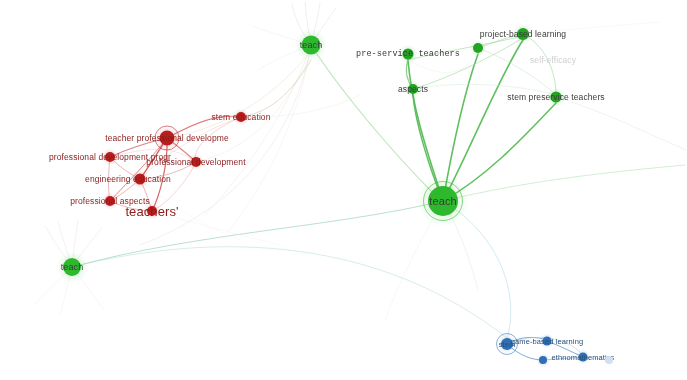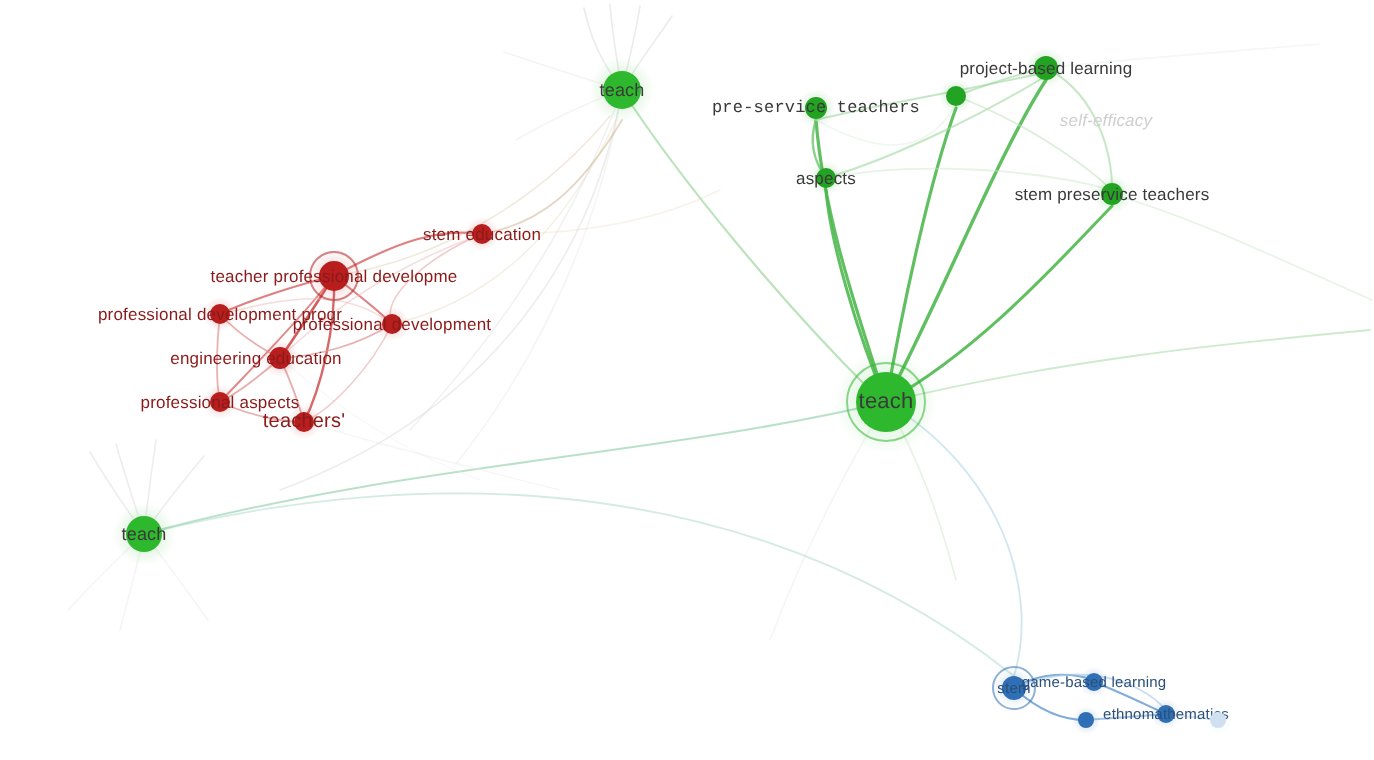--- a/index.html
+++ b/index.html
@@ -145,21 +145,21 @@
       <div class="node-dot" style="left: 408px; top: 54px; width: 11px; height: 11px; background: rgb(34, 163, 34);"></div>
       <div class="node-label" style="left: 408px; top: 54px; font-size: 8.5px; color: rgb(58, 58, 58); font-family: Liberation Mono, monospace;">pre-service teachers</div>
       <div class="node-dot" style="left: 523px; top: 34px; width: 20.4px; height: 20.4px; background: radial-gradient(circle, rgba(34, 163, 34, 0.333) 0%, rgba(34, 163, 34, 0.094) 45%, rgba(34, 163, 34, 0) 72%);"></div>
       <div class="node-dot" style="left: 523px; top: 34px; width: 12px; height: 12px; background: rgb(34, 163, 34);"></div>
       <div class="node-label" style="left: 523px; top: 34px; font-size: 8.5px; color: rgb(58, 58, 58);">project-based learning</div>
       <div class="node-dot" style="left: 478px; top: 48px; width: 17px; height: 17px; background: radial-gradient(circle, rgba(34, 163, 34, 0.333) 0%, rgba(34, 163, 34, 0.094) 45%, rgba(34, 163, 34, 0) 72%);"></div>
       <div class="node-dot" style="left: 478px; top: 48px; width: 10px; height: 10px; background: rgb(34, 163, 34);"></div>
       <div class="node-dot" style="left: 413px; top: 89px; width: 17px; height: 17px; background: radial-gradient(circle, rgba(34, 163, 34, 0.333) 0%, rgba(34, 163, 34, 0.094) 45%, rgba(34, 163, 34, 0) 72%);"></div>
       <div class="node-dot" style="left: 413px; top: 89px; width: 10px; height: 10px; background: rgb(34, 163, 34);"></div>
       <div class="node-label" style="left: 413px; top: 89px; font-size: 8.5px; color: rgb(58, 58, 58);">aspects</div>
-      <div class="node-label" style="left: 553px; top: 60px; font-size: 8.5px; color: rgb(207, 207, 207); font-style: italic;">self-efficacy</div>
+      <div class="node-label" style="left: 553px; top: 60px; font-size: 8.5px; color: rgb(207, 207, 207);">self-efficacy</div>
       <div class="node-dot" style="left: 556px; top: 97px; width: 18.7px; height: 18.7px; background: radial-gradient(circle, rgba(34, 163, 34, 0.333) 0%, rgba(34, 163, 34, 0.094) 45%, rgba(34, 163, 34, 0) 72%);"></div>
       <div class="node-dot" style="left: 556px; top: 97px; width: 11px; height: 11px; background: rgb(34, 163, 34);"></div>
       <div class="node-label" style="left: 556px; top: 97px; font-size: 8.5px; color: rgb(58, 58, 58);">stem preservice teachers</div>
       <div class="node-dot" style="left: 167px; top: 138px; width: 25.5px; height: 25.5px; background: radial-gradient(circle, rgba(184, 30, 30, 0.333) 0%, rgba(184, 30, 30, 0.094) 45%, rgba(184, 30, 30, 0) 72%);"></div>
       <div class="node-dot" style="left: 167px; top: 138px; width: 15px; height: 15px; background: rgb(184, 30, 30);"></div>
       <div class="node-ring" style="left: 167px; top: 138px; width: 23px; height: 23px; border: 1.4px solid rgb(184, 30, 30); opacity: 0.55;"></div>
       <div class="node-label" style="left: 167px; top: 138px; font-size: 8.5px; color: rgb(139, 26, 26);">teacher professional developme</div>
       <div class="node-dot" style="left: 241px; top: 117px; width: 17px; height: 17px; background: radial-gradient(circle, rgba(184, 30, 30, 0.333) 0%, rgba(184, 30, 30, 0.094) 45%, rgba(184, 30, 30, 0) 72%);"></div>
       <div class="node-dot" style="left: 241px; top: 117px; width: 10px; height: 10px; background: rgb(184, 30, 30);"></div>
       <div class="node-label" style="left: 241px; top: 117px; font-size: 8.5px; color: rgb(139, 26, 26);">stem education</div>
@@ -170,21 +170,21 @@
       <div class="node-dot" style="left: 196px; top: 162px; width: 10px; height: 10px; background: rgb(184, 30, 30);"></div>
       <div class="node-label" style="left: 196px; top: 162px; font-size: 8.5px; color: rgb(139, 26, 26);">professional development</div>
       <div class="node-dot" style="left: 140px; top: 179px; width: 18.7px; height: 18.7px; background: radial-gradient(circle, rgba(184, 30, 30, 0.333) 0%, rgba(184, 30, 30, 0.094) 45%, rgba(184, 30, 30, 0) 72%);"></div>
       <div class="node-dot" style="left: 140px; top: 179px; width: 11px; height: 11px; background: rgb(184, 30, 30);"></div>
       <div class="node-label" style="left: 128px; top: 179px; font-size: 8.5px; color: rgb(139, 26, 26);">engineering education</div>
       <div class="node-dot" style="left: 110px; top: 201px; width: 17px; height: 17px; background: radial-gradient(circle, rgba(184, 30, 30, 0.333) 0%, rgba(184, 30, 30, 0.094) 45%, rgba(184, 30, 30, 0) 72%);"></div>
       <div class="node-dot" style="left: 110px; top: 201px; width: 10px; height: 10px; background: rgb(184, 30, 30);"></div>
       <div class="node-label" style="left: 110px; top: 201px; font-size: 8.5px; color: rgb(139, 26, 26); text-align: right;">professional aspects</div>
       <div class="node-dot" style="left: 152px; top: 211px; width: 17px; height: 17px; background: radial-gradient(circle, rgba(184, 30, 30, 0.333) 0%, rgba(184, 30, 30, 0.094) 45%, rgba(184, 30, 30, 0) 72%);"></div>
       <div class="node-dot" style="left: 152px; top: 211px; width: 10px; height: 10px; background: rgb(184, 30, 30);"></div>
-      <div class="node-label" style="left: 152px; top: 211px; font-size: 10px; color: rgb(139, 26, 26); text-align: right;">teachers'</div>
+      <div class="node-label" style="left: 152px; top: 211px; font-size: 13px; color: rgb(139, 26, 26); text-align: right;">teachers'</div>
       <div class="node-dot" style="left: 507px; top: 344px; width: 20.4px; height: 20.4px; background: radial-gradient(circle, rgba(47, 111, 181, 0.333) 0%, rgba(47, 111, 181, 0.094) 45%, rgba(47, 111, 181, 0) 72%);"></div>
       <div class="node-dot" style="left: 507px; top: 344px; width: 12px; height: 12px; background: rgb(47, 111, 181);"></div>
       <div class="node-ring" style="left: 507px; top: 344px; width: 20px; height: 20px; border: 1.4px solid rgb(47, 111, 181); opacity: 0.55;"></div>
       <div class="node-label" style="left: 507px; top: 344px; font-size: 7.5px; color: rgb(42, 79, 120); text-align: right;">stem</div>
       <div class="node-dot" style="left: 547px; top: 341px; width: 15.3px; height: 15.3px; background: radial-gradient(circle, rgba(47, 111, 181, 0.333) 0%, rgba(47, 111, 181, 0.094) 45%, rgba(47, 111, 181, 0) 72%);"></div>
       <div class="node-dot" style="left: 547px; top: 341px; width: 9px; height: 9px; background: rgb(47, 111, 181);"></div>
       <div class="node-label" style="left: 547px; top: 341px; font-size: 7.5px; color: rgb(42, 79, 120);">game-based learning</div>
       <div class="node-dot" style="left: 543px; top: 360px; width: 13.6px; height: 13.6px; background: radial-gradient(circle, rgba(47, 111, 181, 0.333) 0%, rgba(47, 111, 181, 0.094) 45%, rgba(47, 111, 181, 0) 72%);"></div>
       <div class="node-dot" style="left: 543px; top: 360px; width: 8px; height: 8px; background: rgb(47, 111, 181);"></div>
       <div class="node-dot" style="left: 583px; top: 357px; width: 15.3px; height: 15.3px; background: radial-gradient(circle, rgba(47, 111, 181, 0.333) 0%, rgba(47, 111, 181, 0.094) 45%, rgba(47, 111, 181, 0) 72%);"></div>

